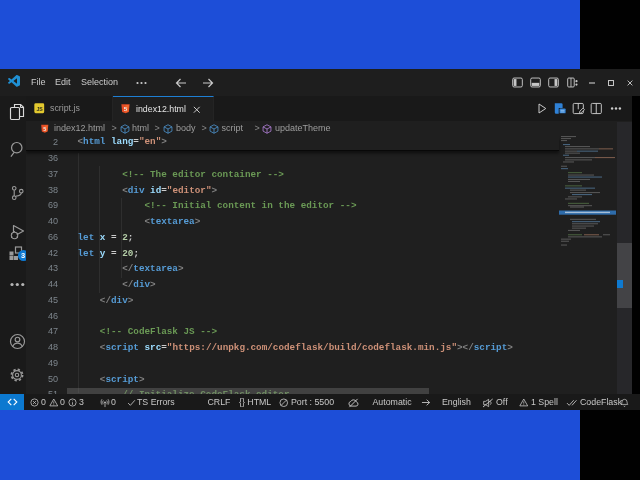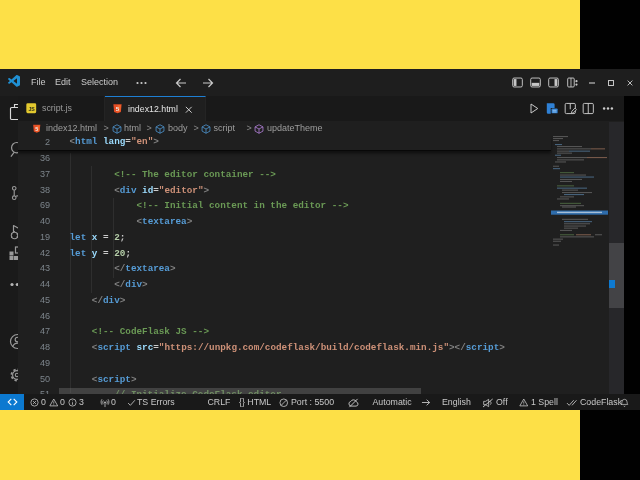--- a/index.html
+++ b/index.html
@@ -1,26 +1,26 @@
 <!DOCTYPE html>
 <html><head>
 <meta charset="utf-8">
 <style>
   html,body{margin:0;padding:0;width:640px;height:480px;background:#010101;overflow:hidden;}
   *{box-sizing:border-box;font-family:"Liberation Sans",sans-serif;}
   .abs{position:absolute;}
   .mono,.mono *{font-family:"Liberation Mono",monospace;}
   .mono{white-space:pre;}
-  #stage{position:absolute;top:0;left:0;width:580px;height:480px;background:#fde047;padding-left:9px;}
+  #stage{position:absolute;top:0;left:0;width:580px;height:480px;background:#1d4ed8;padding-left:9px;}
   
   #titlebar{top:69px;left:0;width:640px;height:27px;background:#1e1e1e;}
   .menu{top:0;height:27px;line-height:27px;font-size:9px;color:#cbcbcb;}
   #searchbox{left:234px;top:5.5px;width:228px;height:16px;background:#28282a;border:1px solid #46464b;border-radius:7px;}
   
-  #mainarea{top:96px;left:18px;width:606px;height:298px;background:#1f1f1f;overflow:hidden;}
+  #mainarea{top:96px;left:26px;width:606px;height:298px;background:#1f1f1f;overflow:hidden;}
   #activitybar{top:96px;left:0;width:34px;height:298px;background:#1a1a1a;}
   #tabstrip{top:0;left:0;width:606px;height:25px;background:#191919;}
   .tab{top:0;height:25px;}
   .tablabel{font-size:8.8px;line-height:25px;}
   #breadcrumbs{top:25px;left:0;width:606px;height:15px;background:#1f1f1f;color:#9d9d9d;font-size:9px;}
   .bcitem{top:0;height:15px;line-height:15px;}
   .bcsep{color:#8a8a8a;font-size:9px;}
   
   .gut{left:6px;width:26px;text-align:right;color:#7d858c;font-size:9.1px;height:15.75px;line-height:15.75px;}
   .cl{left:51.5px;height:15.75px;line-height:15.75px;font-size:9.3px;color:#cfcfcf;font-weight:bold;}
@@ -224,21 +224,21 @@
     <div class="abs" id="codearea" style="transform:translateY(1.6px)">
       <div class="abs gut" style="top:53px">36</div>
       <div class="abs gut" style="top:68.75px">37</div>
         <div class="abs cl mono" style="top:68.75px">        <span class="tC">&lt;!-- The editor container --&gt;</span></div>
       <div class="abs gut" style="top:84.5px">38</div>
         <div class="abs cl mono" style="top:84.5px">        <span class="tP">&lt;</span><span class="tB">div</span> <span class="tA">id</span><span class="tW">=</span><span class="tS">"editor"</span><span class="tP">&gt;</span></div>
       <div class="abs gut" style="top:100.25px">69</div>
         <div class="abs cl mono" style="top:100.25px">            <span class="tC">&lt;!-- Initial content in the editor --&gt;</span></div>
       <div class="abs gut" style="top:116px">40</div>
         <div class="abs cl mono" style="top:116px">            <span class="tP">&lt;</span><span class="tB">textarea</span><span class="tP">&gt;</span></div>
-      <div class="abs gut" style="top:131.75px">19</div>
+      <div class="abs gut" style="top:131.75px">66</div>
         <div class="abs cl mono" style="top:131.75px"><span class="tB">let</span> <span class="tA">x</span> <span class="tW">=</span> <span class="tN">2</span><span class="tW">;</span></div>
       <div class="abs gut" style="top:147.5px">42</div>
         <div class="abs cl mono" style="top:147.5px"><span class="tB">let</span> <span class="tA">y</span> <span class="tW">=</span> <span class="tN">20</span><span class="tW">;</span></div>
       <div class="abs gut" style="top:163.25px">43</div>
         <div class="abs cl mono" style="top:163.25px">        <span class="tP">&lt;/</span><span class="tB">textarea</span><span class="tP">&gt;</span></div>
       <div class="abs gut" style="top:179px">44</div>
         <div class="abs cl mono" style="top:179px">        <span class="tP">&lt;/</span><span class="tB">div</span><span class="tP">&gt;</span></div>
       <div class="abs gut" style="top:194.75px">45</div>
         <div class="abs cl mono" style="top:194.75px">    <span class="tP">&lt;/</span><span class="tB">div</span><span class="tP">&gt;</span></div>
       <div class="abs gut" style="top:210.5px">46</div>

